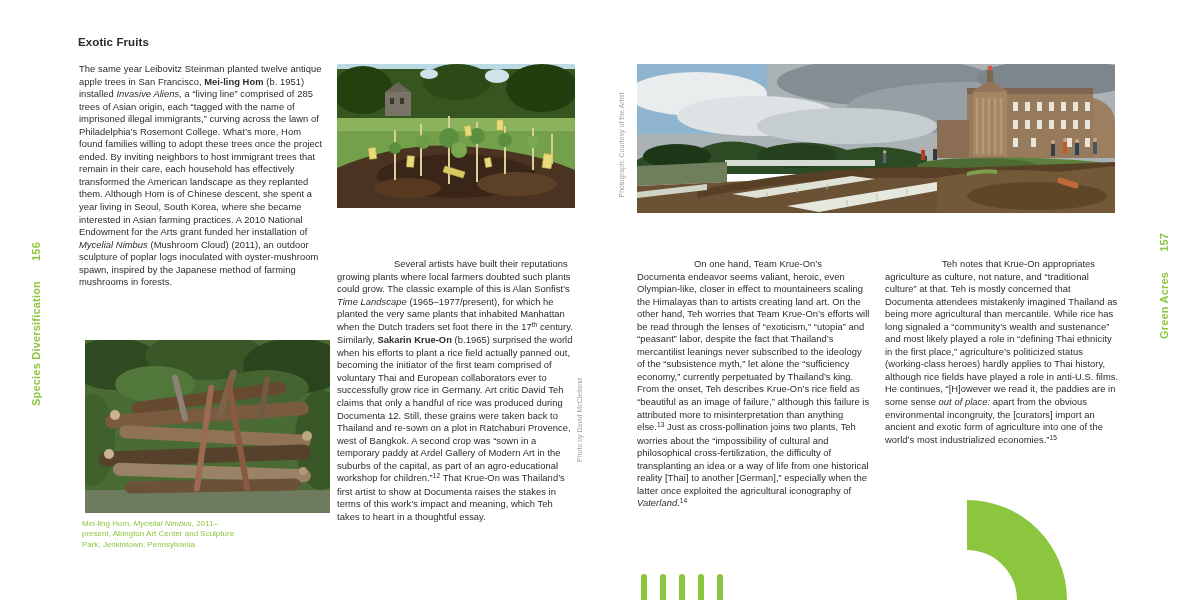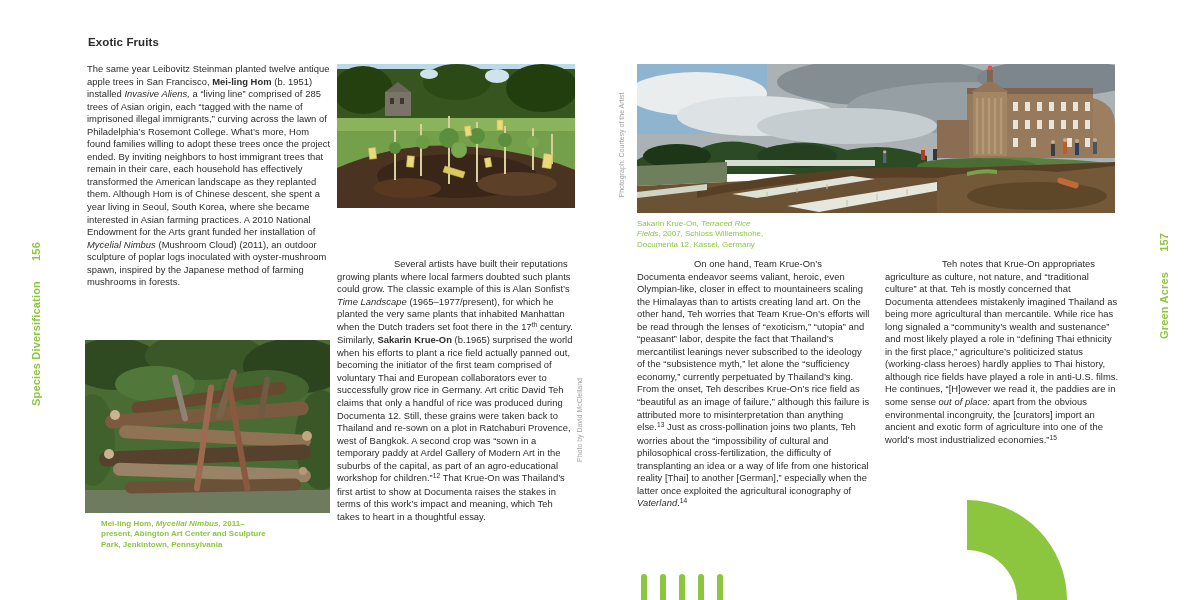--- a/index.html
+++ b/index.html
@@ -5,33 +5,33 @@
   :root{
     --green:#8cc63f;
     --credit-gray:#a3a3a3;
     --body-ink:#2b2b2b;
   }
   html,body{margin:0;padding:0;background:#ffffff;}
   .spread{
     position:relative;width:1200px;height:600px;background:#fff;overflow:hidden;
     font-family:"Liberation Sans", sans-serif;color:var(--body-ink);
   }
-  .heading{position:absolute;left:88px;top:36px;margin:0;font-size:11.5px;font-weight:bold;letter-spacing:.1px;}
+  .heading{position:absolute;left:78px;top:36px;margin:0;font-size:11.5px;font-weight:bold;letter-spacing:.1px;}
   .col{position:absolute;font-size:9.4px;line-height:12.55px;letter-spacing:.04px;text-align:left;}
-  .col-left{left:87px;top:63px;width:247px;}
+  .col-left{left:79px;top:63px;width:247px;}
   .col-mid{left:337px;top:258px;width:236px;text-indent:57px;}
   .col-r1{left:637px;top:258px;width:234px;text-indent:57px;}
   .col-r2{left:885px;top:258px;width:236px;text-indent:57px;}
   .b{font-weight:bold;}
   .i{font-style:italic;}
   .sup{font-size:6.6px;position:relative;top:-3px;}
   .caption{position:absolute;color:var(--green);font-size:8px;line-height:10.4px;white-space:pre-line;}
   .cap-invasive{left:337px;top:214px;width:210px;}
   .cap-terraced{left:637px;top:219px;width:210px;}
-  .cap-mycelial{left:101px;top:519px;width:250px;font-weight:bold;}
+  .cap-mycelial{left:82px;top:519px;width:250px;}
   .v-label{position:absolute;white-space:nowrap;font-weight:bold;color:var(--green);font-size:11px;letter-spacing:.2px;}
   .v-left{left:36px;top:324px;transform:translate(-50%,-50%) rotate(-90deg);}
   .v-right{left:1164px;top:286px;transform:translate(-50%,-50%) rotate(-90deg);}
   .v-label .pgnum{margin-left:20px;}
   .credit{position:absolute;white-space:nowrap;color:var(--credit-gray);font-size:7px;}
   .credit-artist{left:621px;top:145px;transform:translate(-50%,-50%) rotate(-90deg);}
   .credit-photo{left:579px;top:420px;transform:translate(-50%,-50%) rotate(-90deg);}
   figure.photo{position:absolute;margin:0;padding:0;}
   figure.photo svg{display:block;}
   .photo-invasive{left:337px;top:64px;}
@@ -241,23 +241,20 @@
           <line x1="240" y1="130" x2="240" y2="136"></line>
             <line x1="270" y1="125" x2="270" y2="131"></line>
         </g>
         <path d="M300 114 Q360 102 420 108 L478 102 L478 149 L300 149 Z" fill="#735938"></path>
         <ellipse cx="400" cy="132" rx="70" ry="14" fill="#5e4628"></ellipse>
         <rect x="420" y="116" width="22" height="6" rx="3" fill="#c06a3a" transform="rotate(18 431 119)"></rect>
         <path d="M330 108 Q345 104 360 106 L360 110 Q345 108 330 112 Z" fill="#7ba04c"></path>
       </g>
     </svg>
   </figure>
-  <figcaption class="caption cap-terraced"><span>Sakarin Krue-On, </span><span class="i">Terraced Rice
-Fields</span><span>, 2007, Schloss Willemshohe,
-Documenta 12, Kassel, Germany</span></figcaption>
 
   <div class="col col-r1"><span>On one hand, Team Krue-On’s Documenta endeavor seems valiant, heroic, even Olympian-like, closer in effect to mountaineers scaling the Himalayas than to artists creating land art. On the other hand, Teh worries that Team Krue-On’s efforts will be read through the lenses of “exoticism,” “utopia” and “peasant” labor, despite the fact that Thailand’s mercantilist leanings never subscribed to the ideology of the “subsistence myth,” let alone the “sufficiency economy,” currently perpetuated by Thailand’s king. From the onset, Teh describes Krue-On’s rice field as “beautiful as an image of failure,” although this failure is attributed more to misinterpretation than anything else.</span><span class="sup">13</span><span> Just as cross-pollination joins two plants, Teh worries about the “impossibility of cultural and philosophical cross-fertilization, the difficulty of transplanting an idea or a way of life from one historical reality [Thai] to another [German],” especially when the latter once exploited the agricultural iconography of </span><span class="i">Vaterland</span><span>.</span><span class="sup">14</span></div>
   <div class="col col-r2"><span>Teh notes that Krue-On appropriates agriculture as culture, not nature, and “traditional culture” at that. Teh is mostly concerned that Documenta attendees mistakenly imagined Thailand as being more agricultural than mercantile. While rice has long signaled a “community’s wealth and sustenance” and most likely played a role in “defining Thai ethnicity in the first place,” agriculture’s politicized status (working-class heroes) hardly applies to Thai history, although rice fields have played a role in anti-U.S. films. He continues, “[H]owever we read it, the paddies are in some sense </span><span class="i">out of place:</span><span> apart from the obvious environmental incongruity, the [curators] import an ancient and exotic form of agriculture into one of the world’s most industrialized economies.”</span><span class="sup">15</span></div>
 
   <aside class="v-label v-right">
     <span>Green Acres</span><span class="pgnum">157</span>
   </aside>
 
   <div class="bars">
     <span class="bar"></span>

